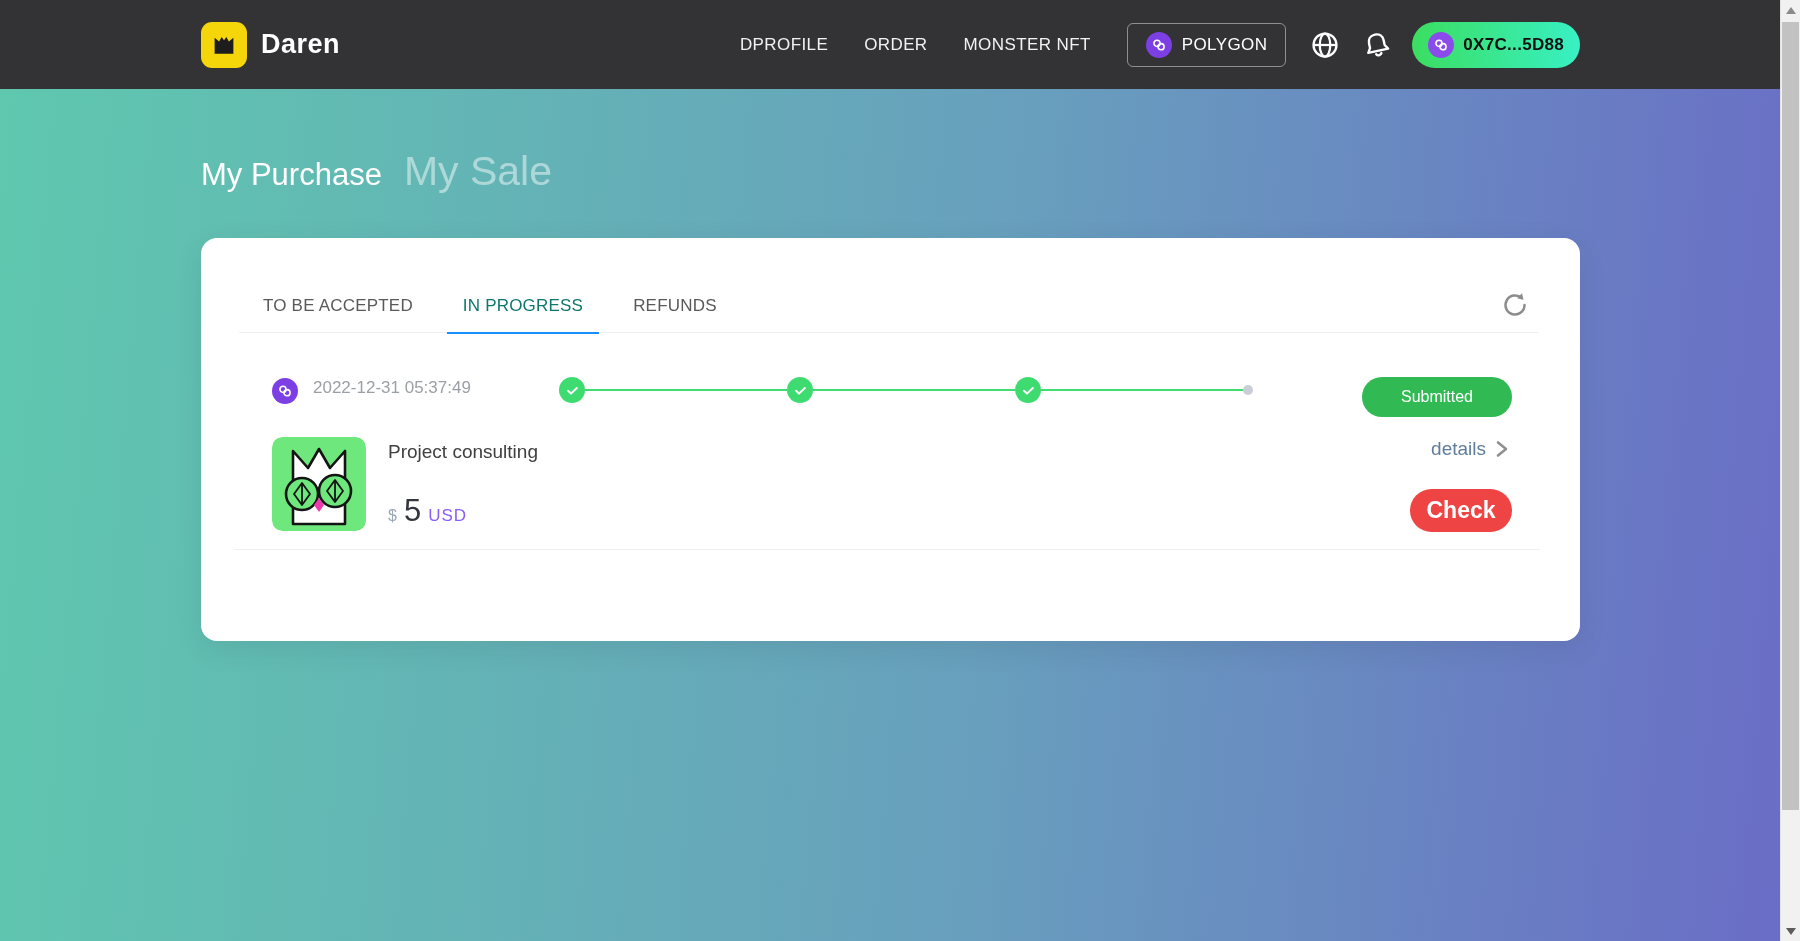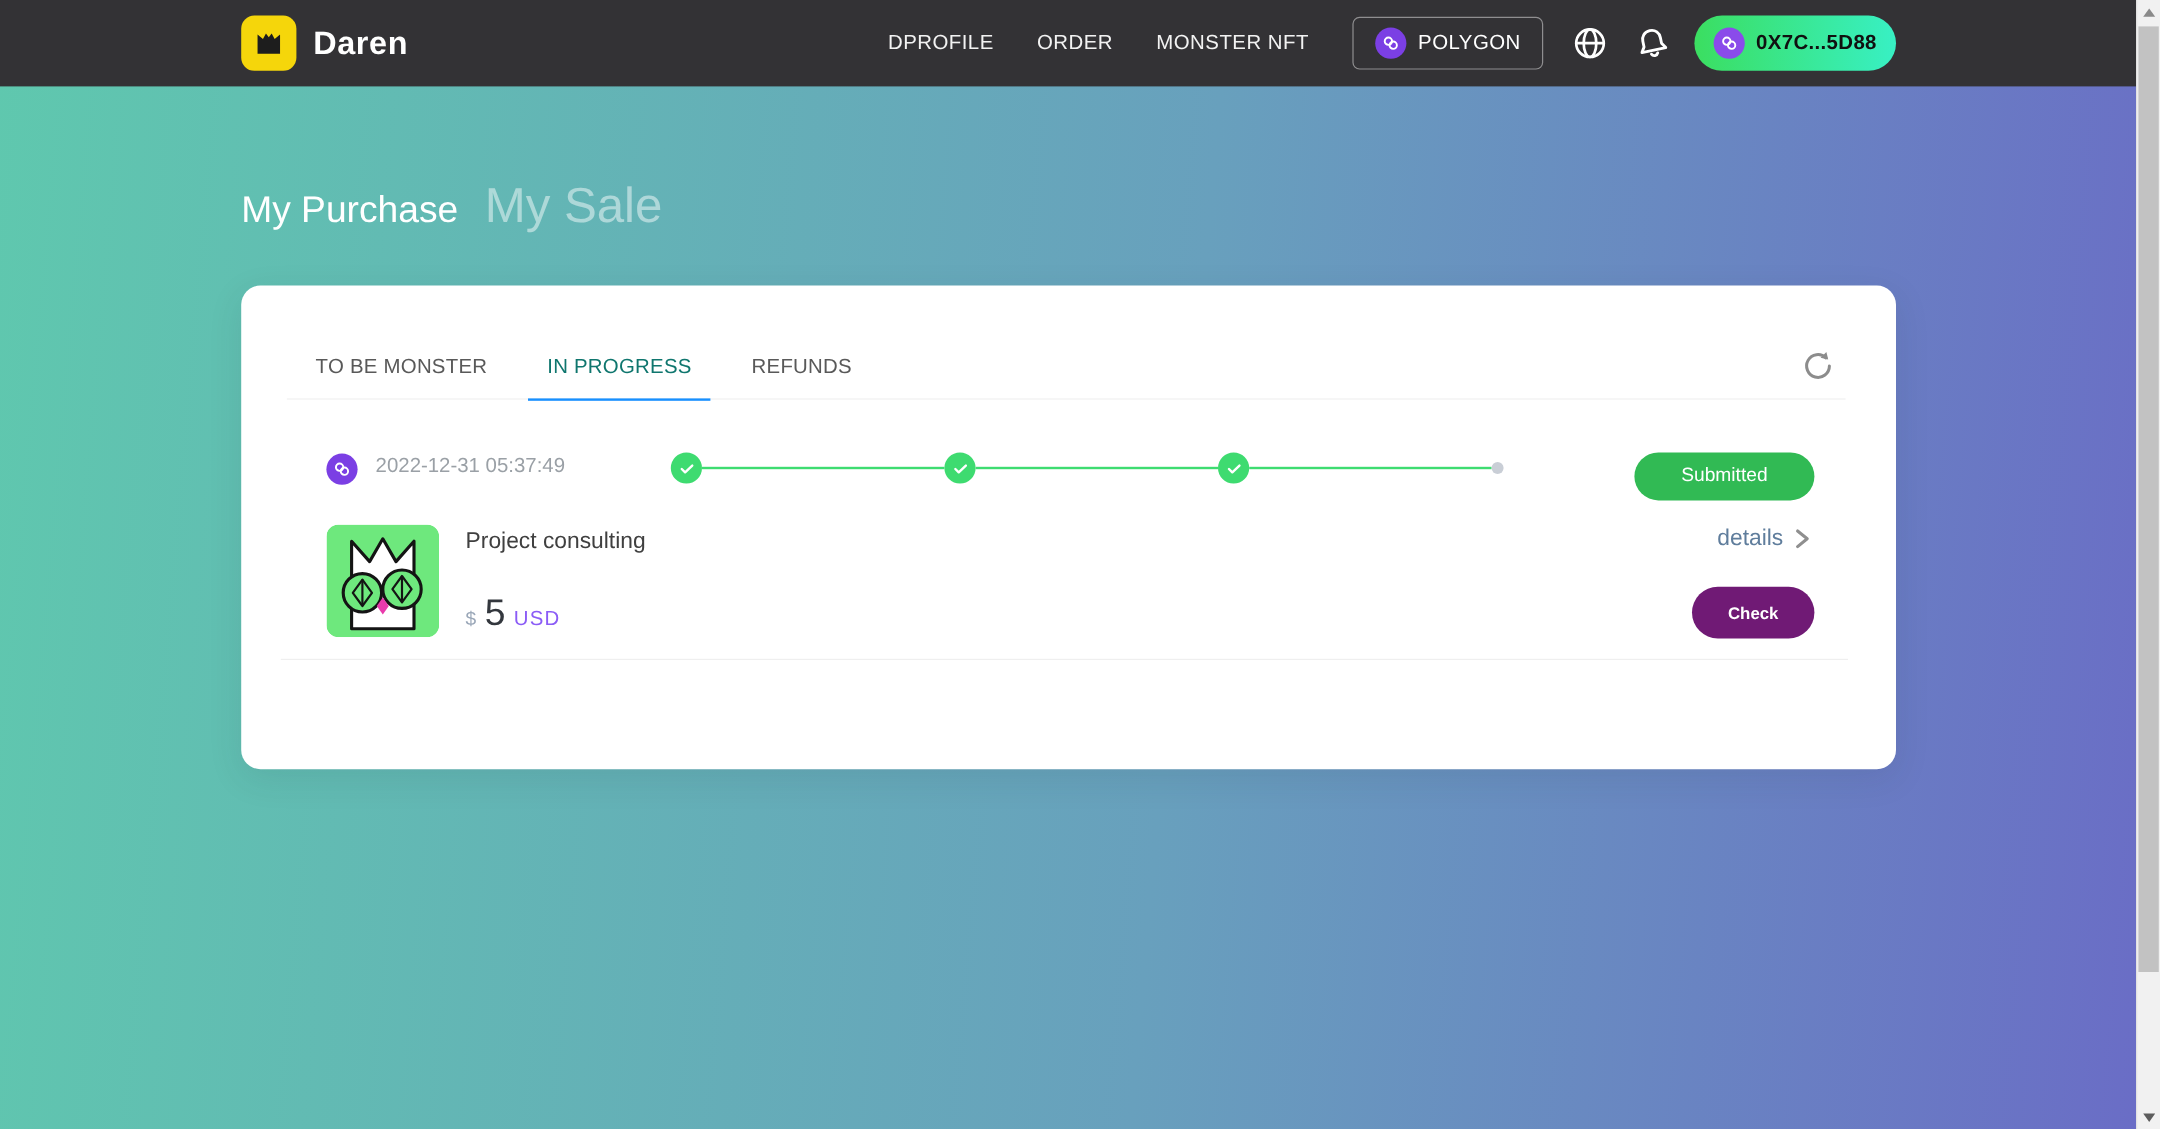--- a/index.html
+++ b/index.html
@@ -3,21 +3,21 @@
 <meta charset="utf-8">
 <style>
   * { margin:0; padding:0; box-sizing:border-box; }
   html,body { width:1800px; height:941px; overflow:hidden; }
   body { font-family:"Liberation Sans","DejaVu Sans",sans-serif; }
   .app { position:relative; width:1800px; height:941px; overflow:hidden; }
   .page { position:absolute; left:0; top:0; width:1780px; height:941px;
           background:linear-gradient(95deg,#5fc8ae 0%,#68a0bd 55%,#6a6dc6 100%); }
 
   
-  .navbar { position:absolute; left:0; top:0; width:1780px; height:72px; background:#333235;
+  .navbar { position:absolute; left:0; top:0; width:1780px; height:89px; background:#333235;
             display:flex; align-items:center; justify-content:space-between; padding:0 200px 0 201px; }
   .brand { display:flex; align-items:center; gap:14px; cursor:pointer; }
   .brand-badge { width:46px; height:46px; border-radius:11px; background:#f5d60b;
                  display:flex; align-items:center; justify-content:center; }
   .brand-name { color:#fff; font-size:27px; font-weight:bold; letter-spacing:0.5px; }
   .nav-right { display:flex; align-items:center; }
   .nav-link { color:#f2f2f2; font-size:17px; letter-spacing:0.4px; margin-right:36px; cursor:pointer; }
   .network-btn { display:flex; align-items:center; gap:10px; height:44px; padding:0 18px;
                  border:1px solid rgba(255,255,255,0.45); border-radius:6px; margin-right:22px; cursor:pointer; }
   .network-btn span { color:#fff; font-size:17px; letter-spacing:0.4px; }
@@ -67,21 +67,21 @@
   
   .nft-thumb { position:absolute; left:71px; top:199px; width:94px; height:94px; border-radius:10px; overflow:hidden; }
   .prod-title { position:absolute; left:187px; top:203px; font-size:19px; color:#404040; }
   .price { position:absolute; left:187px; top:255px; display:flex; align-items:baseline; gap:7px; }
   .price .cur { color:#9aa7b8; font-size:16px; }
   .price .amt { color:#33373d; font-size:31px; }
   .price .code { color:#8b5cf6; font-size:17px; letter-spacing:1px; }
   .details-link { position:absolute; right:70px; top:200px; display:flex; align-items:center; gap:8px; cursor:pointer; }
   .details-link span { color:#5f7d9c; font-size:19px; }
   .check-btn { position:absolute; right:68px; top:251px; width:102px; height:43px; border-radius:22px;
-               background:#701a75; border:none; color:#fff; font-size:14px; font-weight:bold;
+               background:#ef4444; border:none; color:#fff; font-size:23px; font-weight:bold;
                display:flex; align-items:center; justify-content:center; cursor:pointer; }
   .row-divider { position:absolute; left:33px; right:40px; top:311px; height:1px; background:#efefef; }
 
   
   .scrollbar { position:absolute; right:0; top:0; width:20px; height:941px; background:#f1f1f1;
                border-left:1px solid #e2e2e2; }
   .sb-btn { position:absolute; left:0; width:20px; height:20px; display:flex; align-items:center; justify-content:center; cursor:pointer; }
   .sb-btn.up { top:0; } .sb-btn.down { bottom:0; }
   .tri-up { width:0; height:0; border-left:5px solid transparent; border-right:5px solid transparent; border-bottom:7px solid #8a8a8a; }
   .tri-down { width:0; height:0; border-left:5px solid transparent; border-right:5px solid transparent; border-top:7px solid #5c5c5c; }
@@ -146,21 +146,21 @@
     </div>
 
     <div class="page-titles">
       <span class="title-main">My Purchase</span>
       <span class="title-dim">My Sale</span>
     </div>
 
     <div class="card">
 
       <div class="tabs-row">
-        <div class="tab">TO BE MONSTER</div>
+        <div class="tab">TO BE ACCEPTED</div>
         <div class="tab active">IN PROGRESS</div>
         <div class="tab">REFUNDS</div>
       </div>
 
       <div class="refresh-btn">
         <svg width="30" height="30" viewBox="0 0 24 24">
           <path d="M19.6 12a7.6 7.6 0 1 1-2.3-5.45" fill="none" stroke="#8c8c8c" stroke-width="2" stroke-linecap="round"></path>
           <path d="M17.6 2.6l1.2 5.1-5.1-1.2z" fill="#8c8c8c"></path>
         </svg>
       </div>

